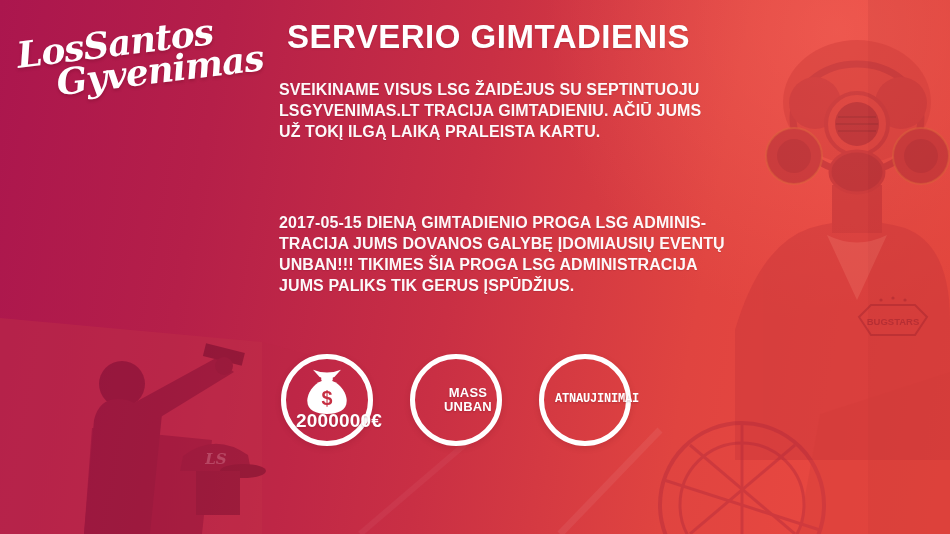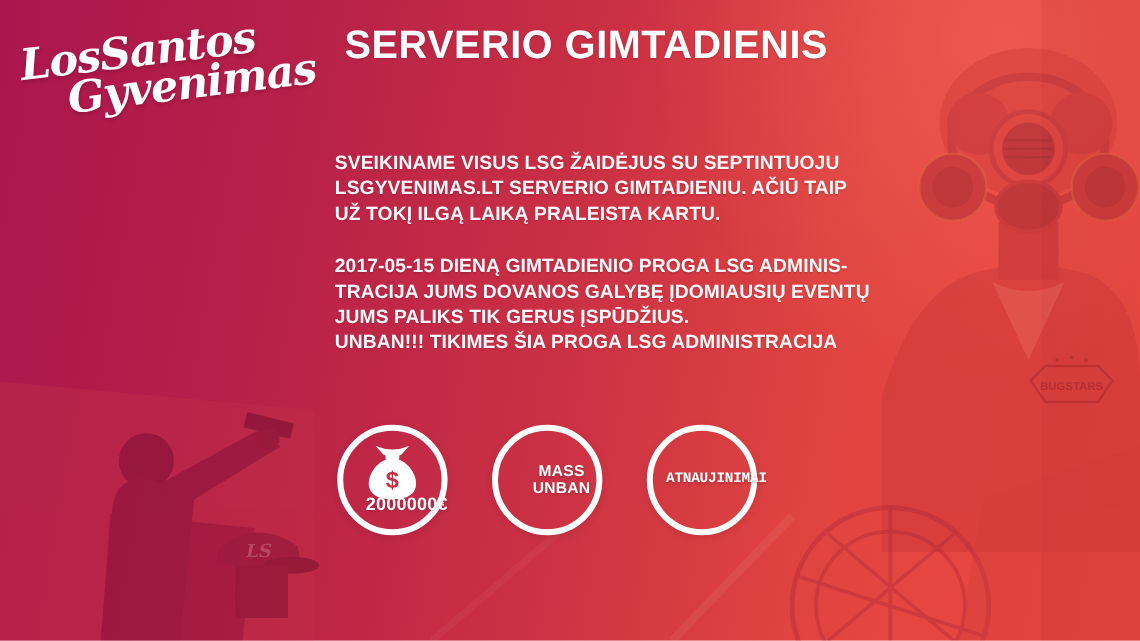--- a/index.html
+++ b/index.html
@@ -37,42 +37,42 @@
   .h1 { top:18px; }
   .h2 { top:166px; }
 
   .body-text {
     position:absolute; left:279px;
     font-size:16px; font-weight:bold; letter-spacing:0.1px;
     line-height:21px; color:rgba(255,255,255,0.97);
     text-shadow:0 1px 1px rgba(80,0,25,0.15);
     white-space:nowrap;
   }
-  .p1 { top:79px;margin-top:47px; }
+  .p1 { top:79px; }
   .p2 { top:212px; }
 
   
   .features {
     position:absolute; left:281px; top:354px;
     display:flex; gap:37px;
   }
   .feature-circle {
     width:92px; height:92px; border-radius:50%;
     border:5px solid #ffffff;
     display:flex; flex-direction:column; align-items:center; justify-content:center;
     text-align:center;
     box-shadow:0 2px 6px rgba(80,0,25,0.15);
   }
   .feature-label {
     font-size:13px; font-weight:bold; color:#fff; letter-spacing:0.2px;
     text-shadow:0 1px 2px rgba(80,0,25,0.25);
     line-height:1.1;
     margin-left:24px;
   }
-  .feature-label.money { font-size:15px; margin-top:-3px; }
+  .feature-label.money { font-size:19px; margin-top:-3px; }
   .feature-label.small { font-size:12px; letter-spacing:-0.2px;font-family:Liberation Mono, monospace; }
   .moneybag { width:50px; height:46px; display:block; }
 </style>
 </head>
 <body>
 
 <div class="page">
 
   <svg class="bg-art" viewBox="0 0 950 534" xmlns="http://www.w3.org/2000/svg">
 
@@ -139,29 +139,29 @@
   </svg>
 
   <div class="logo">
     <div class="logo-line1">LosSantos</div>
     <div class="logo-line2">Gyvenimas</div>
   </div>
 
   <h1 class="heading h1">SERVERIO GIMTADIENIS</h1>
   <div class="body-text p1">
     <div>SVEIKINAME VISUS LSG ŽAIDĖJUS SU SEPTINTUOJU</div>
-    <div>LSGYVENIMAS.LT SERVERIO GIMTADIENIU. AČIŪ TAIP</div>
+    <div>LSGYVENIMAS.LT TRACIJA GIMTADIENIU. AČIŪ JUMS</div>
     <div>UŽ TOKĮ ILGĄ LAIKĄ PRALEISTA KARTU.</div>
   </div>
 
   <div class="body-text p2">
     <div>2017-05-15 DIENĄ GIMTADIENIO PROGA LSG ADMINIS-</div>
     <div>TRACIJA JUMS DOVANOS GALYBĘ ĮDOMIAUSIŲ EVENTŲ</div>
+    <div>UNBAN!!! TIKIMES ŠIA PROGA LSG ADMINISTRACIJA</div>
     <div>JUMS PALIKS TIK GERUS ĮSPŪDŽIUS.</div>
-    <div>UNBAN!!! TIKIMES ŠIA PROGA LSG ADMINISTRACIJA</div>
   </div>
 
   <div class="features">
 
     <div class="feature-circle">
       <svg class="moneybag" viewBox="0 0 60 56" xmlns="http://www.w3.org/2000/svg">
         <path d="M21,11 L13,2 Q30,9 47,2 L39,11 Q30,15 21,11 Z" fill="#ffffff"></path>
         <rect x="23" y="9" width="14" height="7" rx="2" fill="#ffffff"></rect>
         <path d="M30,14 C15,16 6,30 6,40 C6,52 17,56 30,56 C43,56 54,52 54,40 C54,30 45,16 30,14 Z" fill="#ffffff"></path>
         <text x="30" y="45" text-anchor="middle" font-family="Liberation Sans, sans-serif" font-size="24" font-weight="bold" fill="#c62f42">$</text>

